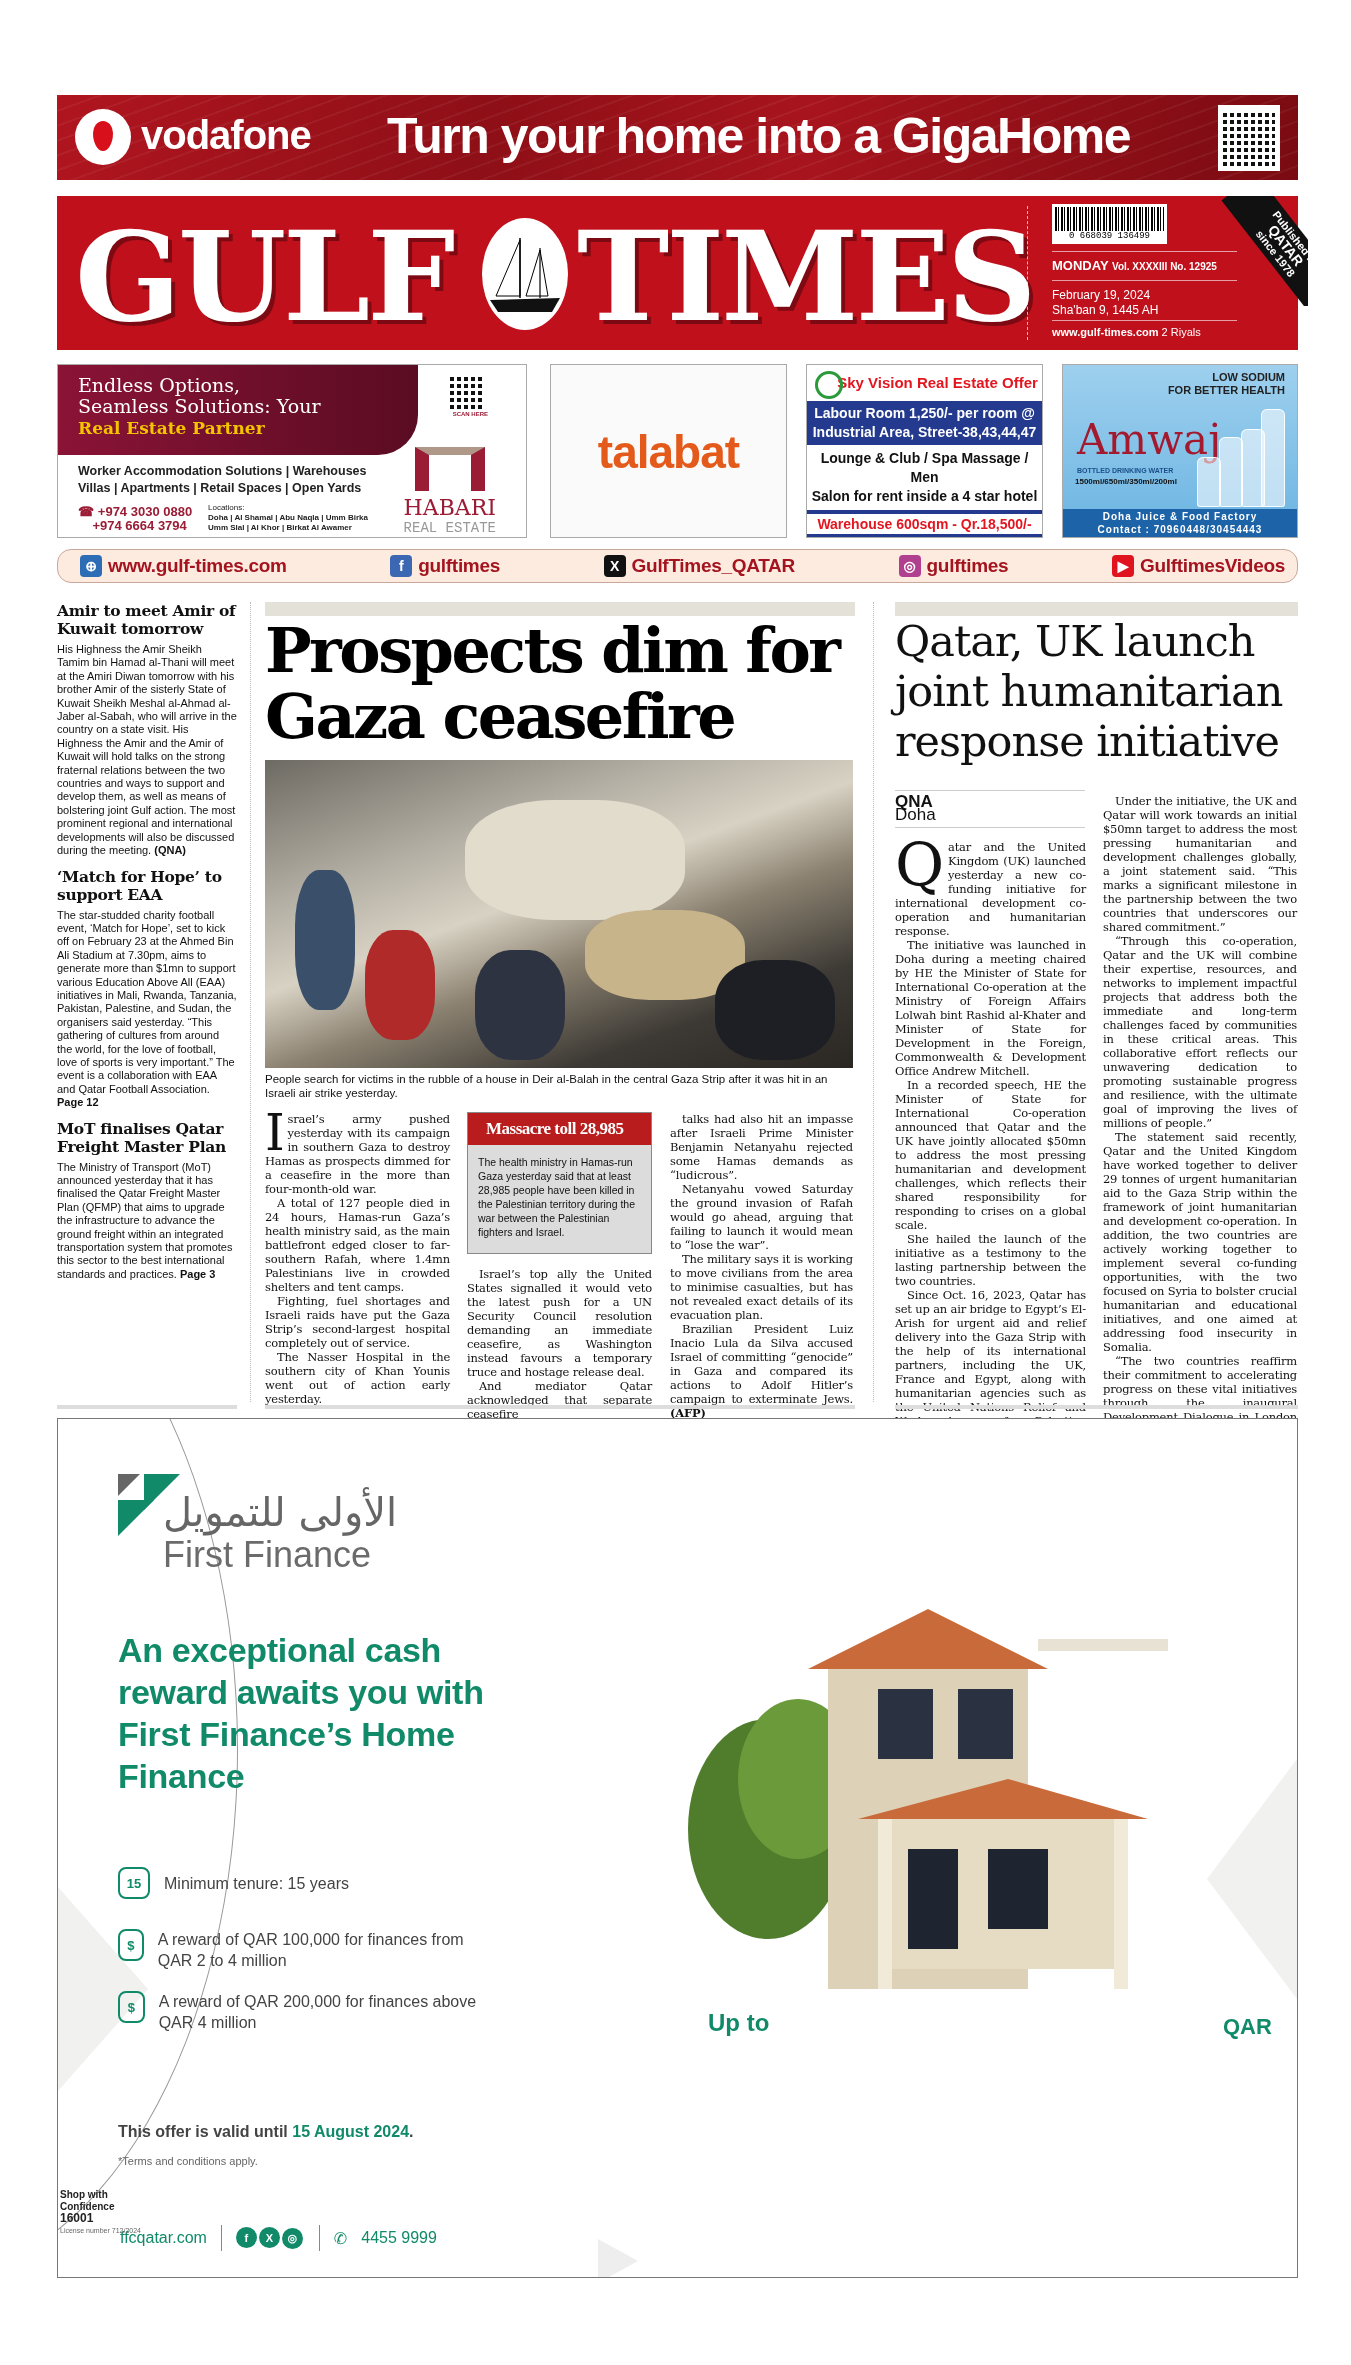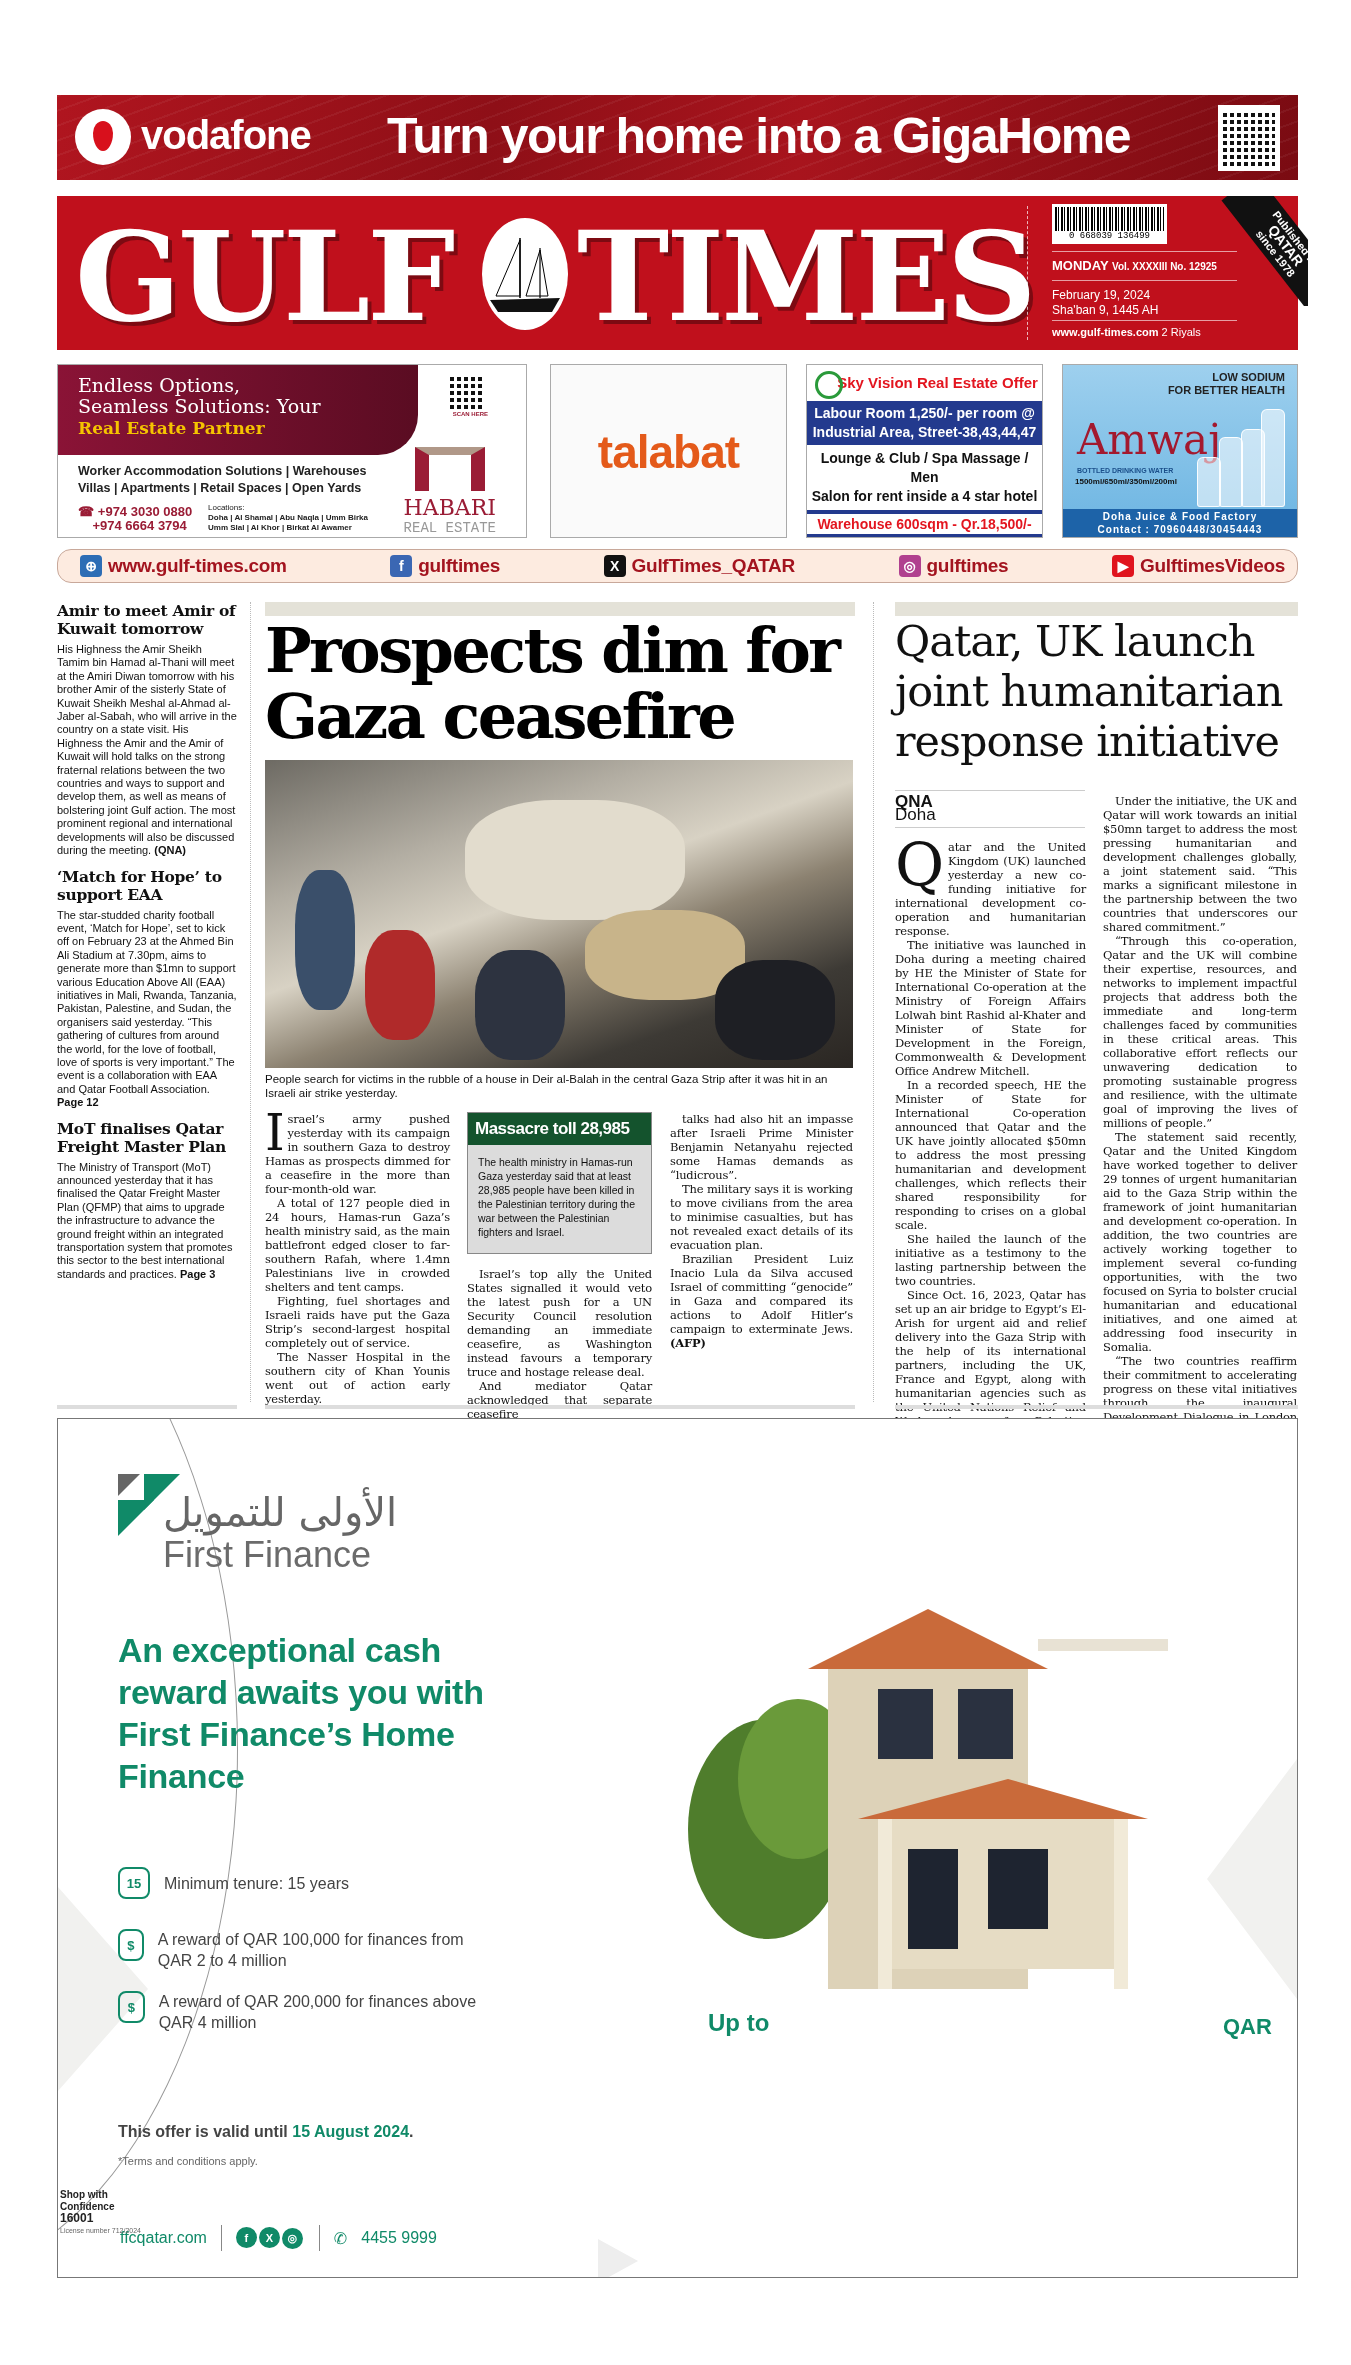--- a/index.html
+++ b/index.html
@@ -76,21 +76,21 @@
 #main h1{font-family:"DejaVu Serif",serif;font-weight:bold;font-size:62px;line-height:66px;letter-spacing:-2.5px;margin-top:2px;color:#000}
 #photo{position:absolute;left:0;top:158px;width:588px;height:308px;overflow:hidden;background:linear-gradient(160deg,#6d6a63 0%,#b3aea3 28%,#d8d2c4 45%,#8c8271 60%,#3d3a35 80%,#2a2622 100%)}
 #photo .rub{position:absolute;border-radius:40%}
 #caption{position:absolute;left:0;top:470px;width:590px;font-size:11.5px;line-height:14px}
 .serif{font-family:"DejaVu Serif",serif;font-size:11.5px;line-height:14px;text-align:justify;letter-spacing:-0.2px}
 .serif p{text-indent:12px}
 #col1{position:absolute;left:0;top:510px;width:185px}
 #col1 .drop{float:left;font-size:50px;line-height:42px;margin-right:3px;font-family:"DejaVu Serif",serif}
 #col1 p:first-child{text-indent:0}
 #box{position:absolute;left:202px;top:510px;width:185px;border:1px solid #888}
-#box .bh{background:#14532d;color:#fff;font-family:Liberation Sans, sans-serif;font-weight:bold;font-size:17px;padding:6px 7px;letter-spacing:-0.5px}
+#box .bh{background:#b91c1c;color:#fff;font-family:Liberation Serif, serif;font-weight:bold;font-size:17px;padding:6px 18px;letter-spacing:-0.5px}
 #box .bb{background:#dcdcdc;font-size:10.5px;line-height:14px;padding:10px 10px 14px}
 #col2{position:absolute;left:202px;top:665px;width:185px}
 #col3{position:absolute;left:405px;top:510px;width:183px}
 .vline{position:absolute;border-left:1px dotted #bbb}
 
 #right{left:895px;top:602px;width:403px}
 #right h2{font-family:"DejaVu Serif",serif;font-weight:normal;font-size:43px;line-height:50px;margin-top:0;letter-spacing:-1px;color:#111}
 #byline{position:absolute;left:0;top:188px;width:190px;border-top:1px solid #ccc;border-bottom:1px solid #ccc;padding:4px 0 6px;font-size:17px;line-height:13px}
 #rc1{position:absolute;left:0;top:238px;width:191px}
 #rc1 .drop{float:left;font-size:60px;line-height:50px;margin-right:4px;font-family:"DejaVu Serif",serif}
@@ -259,20 +259,21 @@
   <div id="box">
     <div class="bh">Massacre toll 28,985</div>
     <div class="bb">The health ministry in Hamas-run Gaza yesterday said that at least 28,985 people have been killed in the Palestinian territory during the war between the Palestinian fighters and Israel.</div>
   </div>
   <div id="col2" class="serif">
       <p><span>Israel’s top ally the United States signalled it would veto the latest push for a UN Security Council resolution demanding an immediate ceasefire, as Washington instead favours a temporary truce and hostage release deal.</span></p>
       <p><span>And mediator Qatar acknowledged that separate ceasefire</span></p>
     </div>
   <div id="col3" class="serif">
       <p><span>talks had also hit an impasse after Israeli Prime Minister Benjamin Netanyahu rejected some Hamas demands as “ludicrous”.</span></p>
+      <p><span>Netanyahu vowed Saturday the ground invasion of Rafah would go ahead, arguing that failing to launch it would mean to “lose the war”.</span></p>
       <p><span>The military says it is working to move civilians from the area to minimise casualties, but has not revealed exact details of its evacuation plan.</span></p>
       <p><span>Brazilian President Luiz Inacio Lula da Silva accused Israel of committing “genocide” in Gaza and compared its actions to Adolf Hitler’s campaign to exterminate Jews.</span> <b>(AFP)</b></p>
     </div>
 </div>
 <div class="vline" style="left:250px;top:602px;height:800px"></div>
 <div class="vline" style="left:873px;top:602px;height:800px"></div>
 
 <div id="right" class="abs">
   <div class="tbar"></div>
   <h2>Qatar, UK launch joint humanitarian response initiative</h2>

